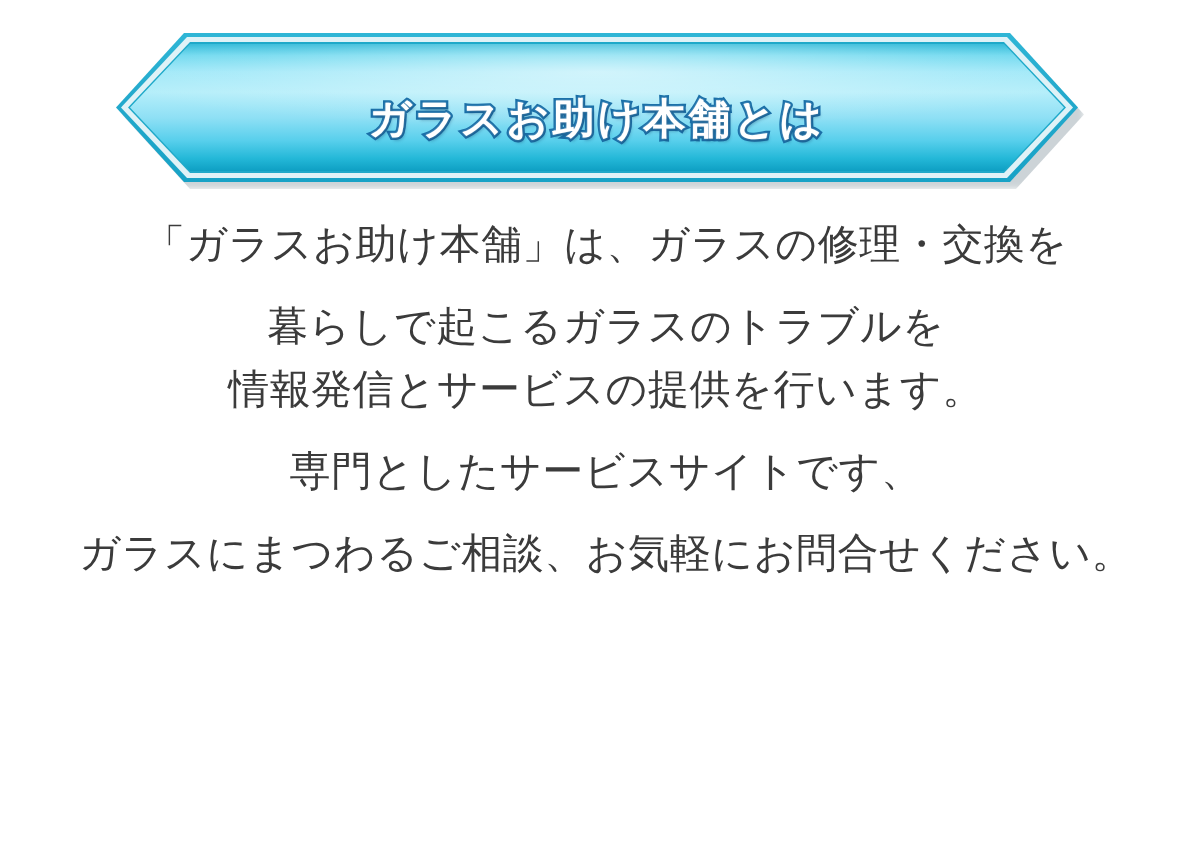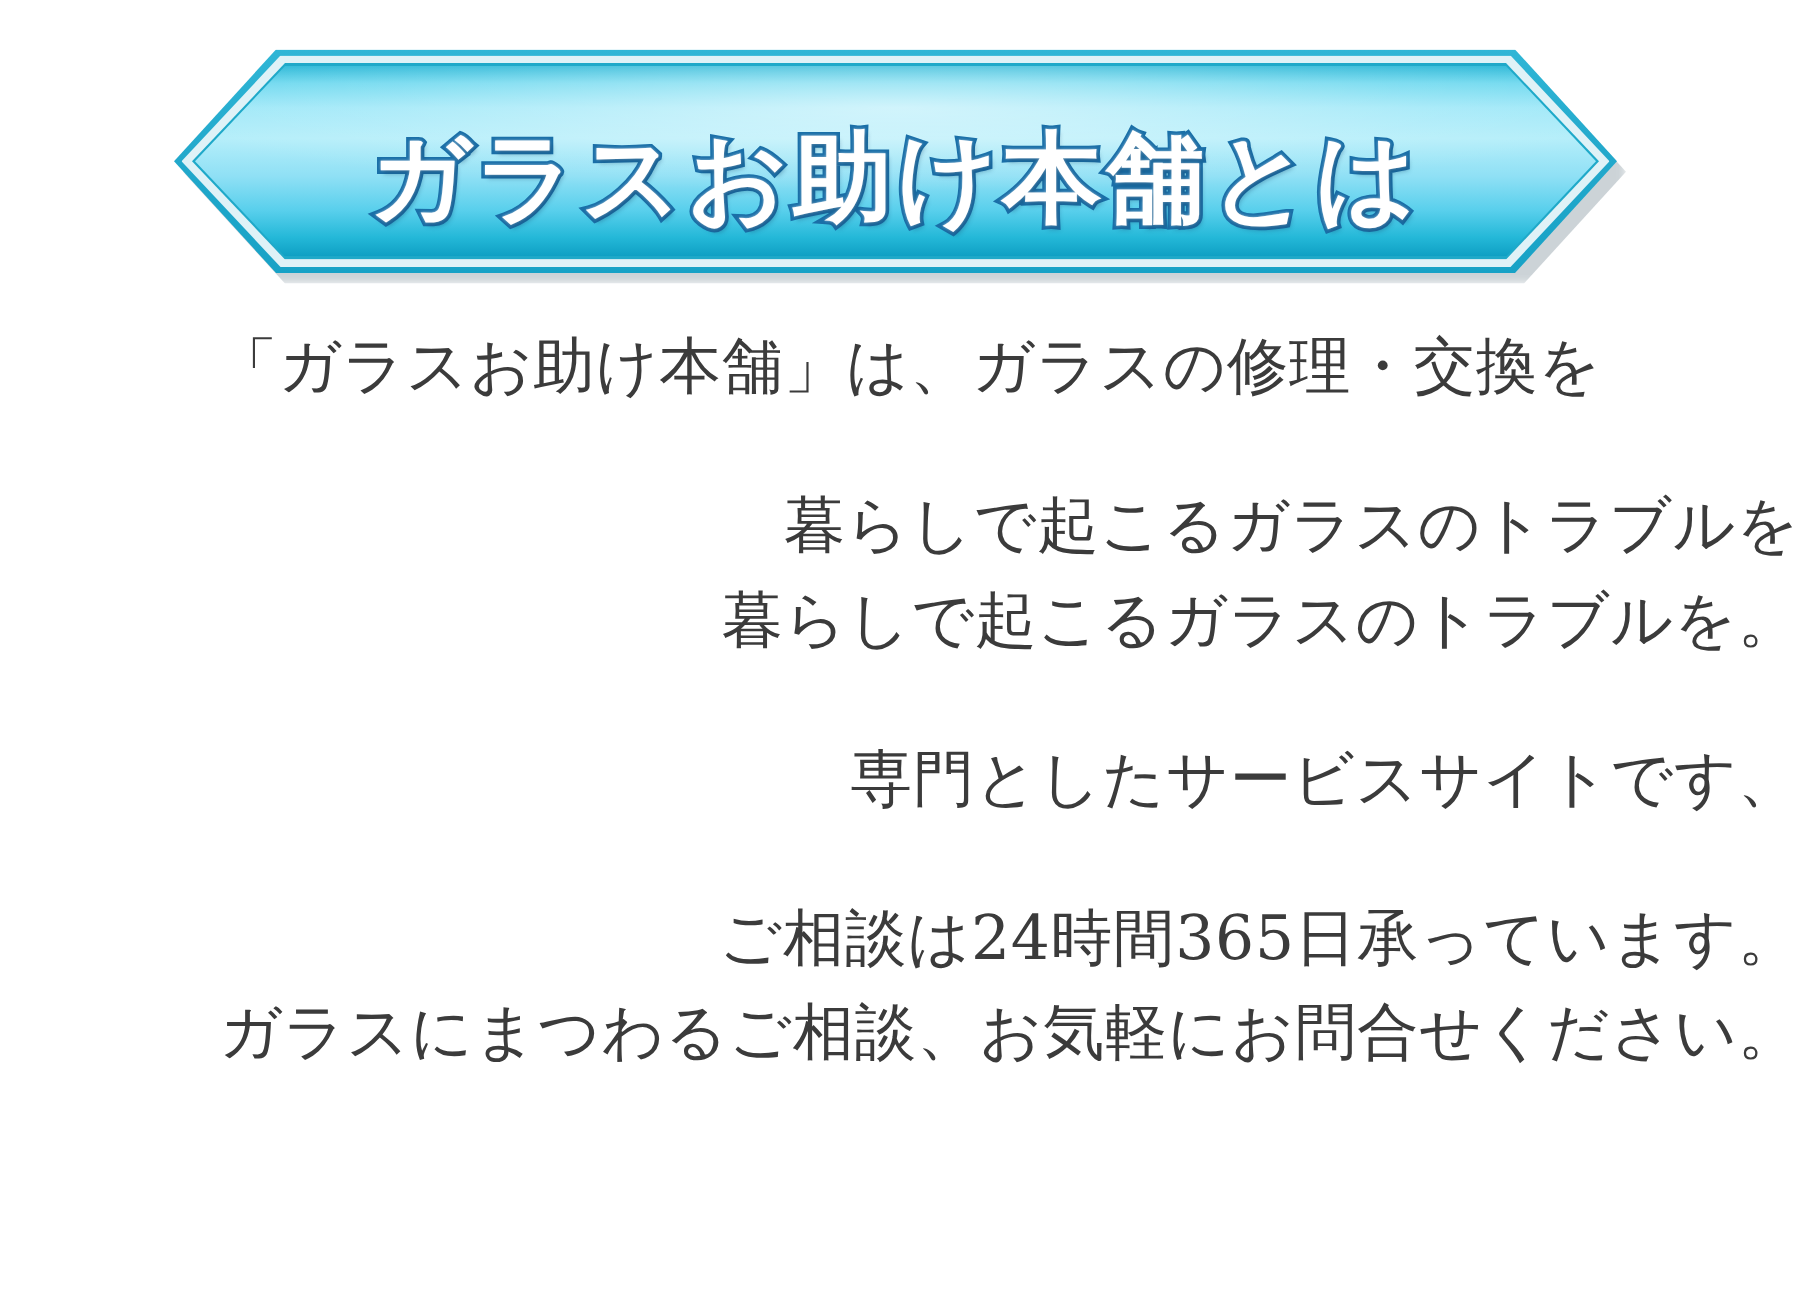--- a/index.html
+++ b/index.html
@@ -117,21 +117,21 @@
     position: absolute;
     left: 0;
     top: 0;
     width: 962px;
     height: 172px;
     display: flex;
     align-items: center;
     justify-content: center;
     font-family: "DejaVu Sans", "Liberation Sans", sans-serif;
     font-weight: bold;
-    font-size: 66px;
+    font-size: 42px;
     letter-spacing: 3px;
     color: #ffffff;
     white-space: nowrap;
     -webkit-text-stroke: 5px #1a6fa8;
     paint-order: stroke fill;
     text-shadow:
         2px 3px 3px rgba(20,70,110,0.35),
         0 0 2px rgba(255,255,255,0.6);
   }
 
@@ -148,22 +148,21 @@
     line-height: 63px;
     letter-spacing: 0.5px;
   }
 
   .para {
     margin: 0;
     padding-left: 12px;
   }
 
   .para + .para {
-    margin-top: 43px;
-    text-align: right;
+    margin-top: 19px;
   }
 
   .line {
     display: block;
     white-space: nowrap;
   }
 </style>
 </head>
 <body>
 
@@ -180,27 +179,26 @@
   </div>
 
   <div class="body-copy">
 
     <p class="para">
       <span class="line">「ガラスお助け本舗」は、ガラスの修理・交換を</span>
     </p>
 
     <p class="para">
       <span class="line">暮らしで起こるガラスのトラブルを</span>
-      <span class="line">暮らしで起こるガラスのトラブルを。</span>
+      <span class="line">情報発信とサービスの提供を行います。</span>
     </p>
 
     <p class="para">
       <span class="line">専門としたサービスサイトです、</span>
     </p>
 
     <p class="para">
-      <span class="line">ご相談は24時間365日承っています。</span>
       <span class="line">ガラスにまつわるご相談、お気軽にお問合せください。</span>
     </p>
 
   </div>
 
 </div>
 
 </body></html>

